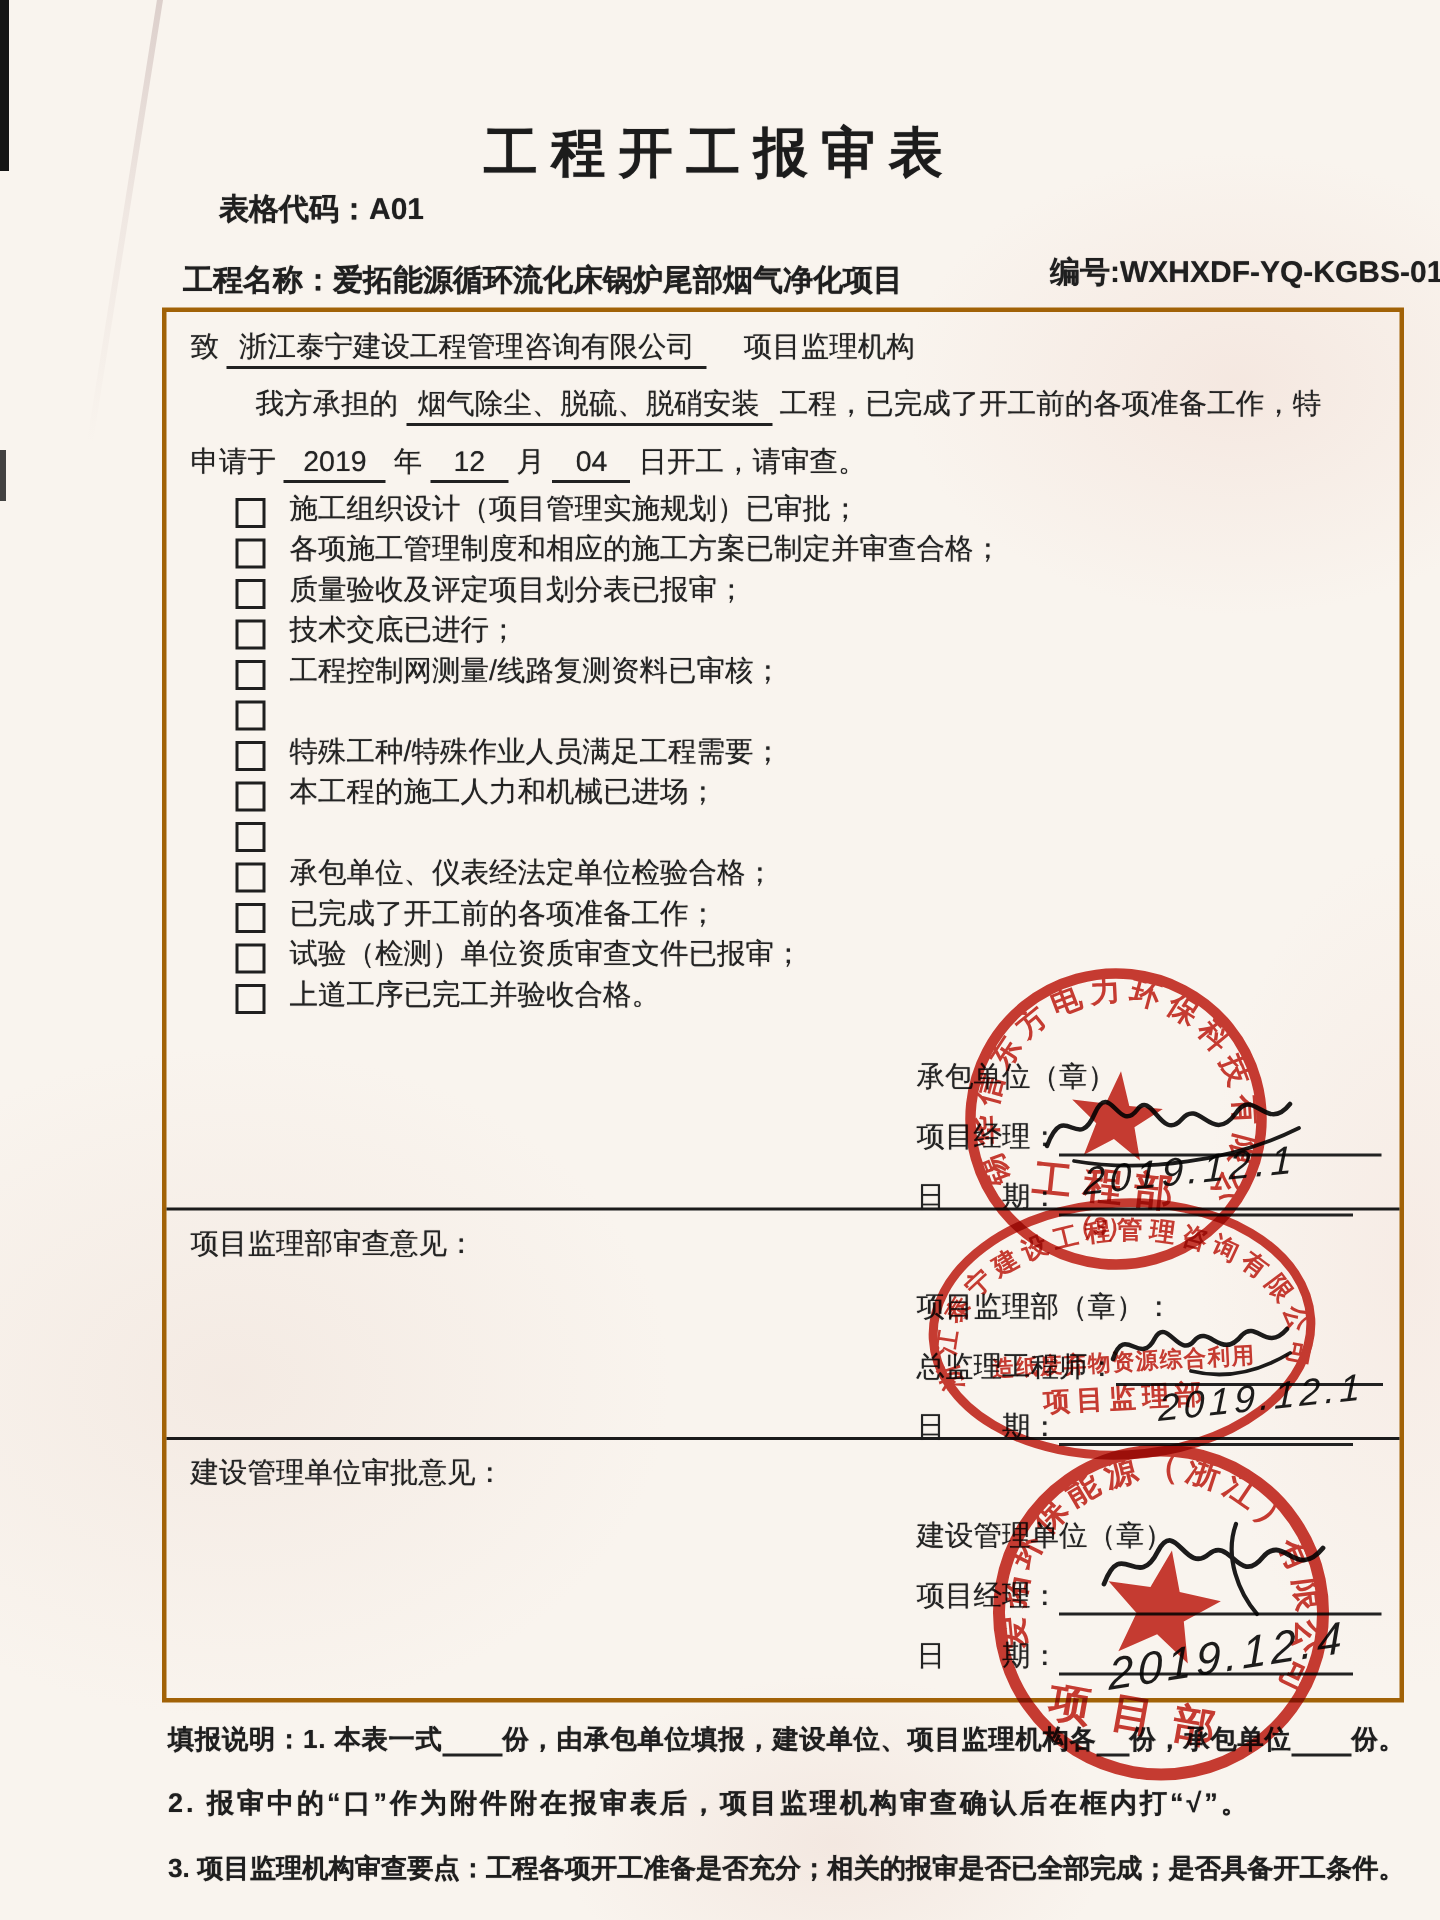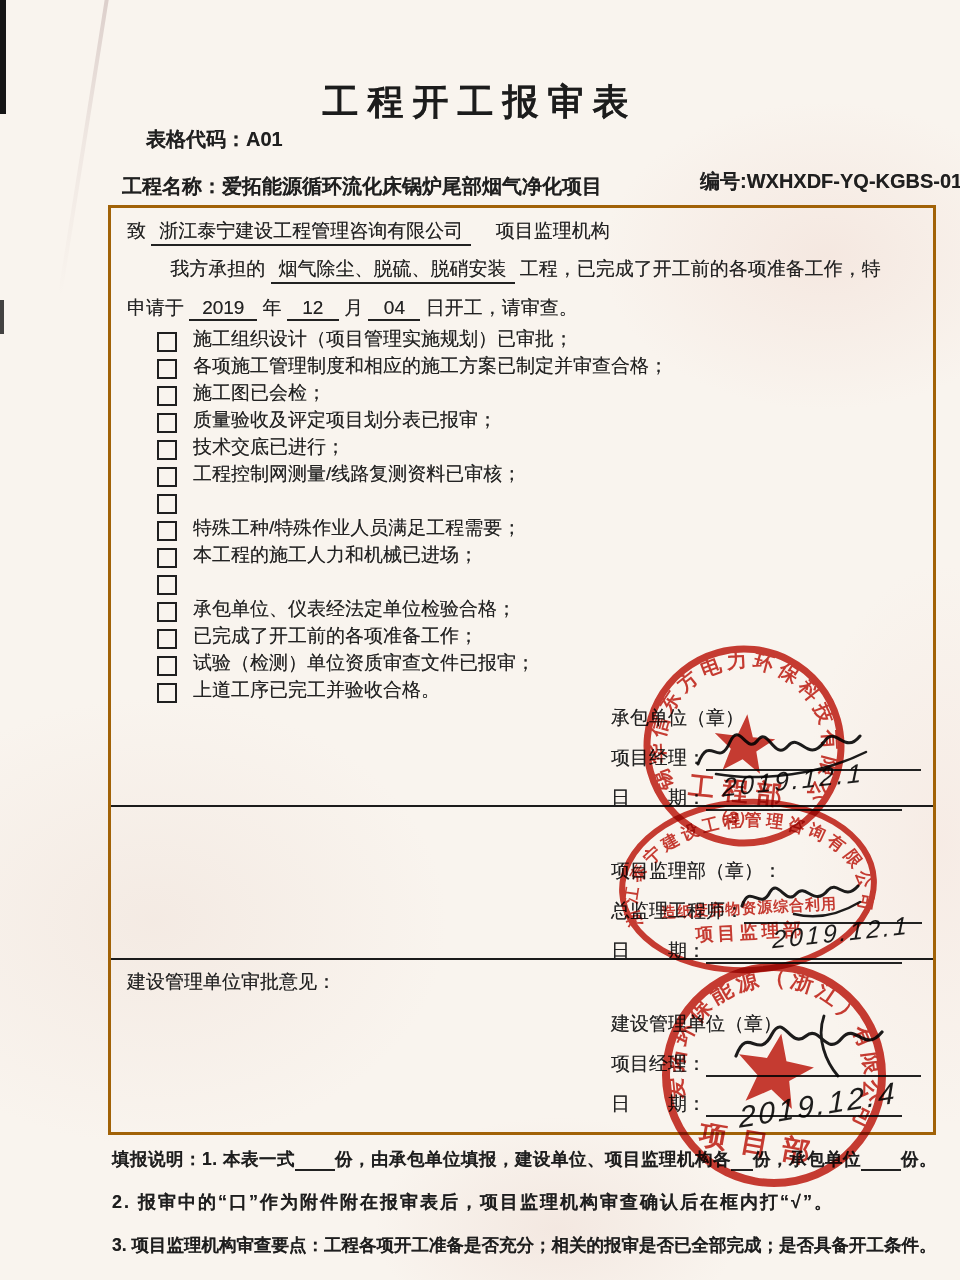--- a/index.html
+++ b/index.html
@@ -87,24 +87,20 @@
     <div class="check-row">
         <span class="check-sq"></span>
         <span class="bodytxt ink">施工组织设计（项目管理实施规划）已审批；</span>
       </div>
     <div class="check-row">
         <span class="check-sq"></span>
         <span class="bodytxt ink">各项施工管理制度和相应的施工方案已制定并审查合格；</span>
       </div>
     <div class="check-row">
         <span class="check-sq"></span>
-        <span class="bodytxt ink">施工图已会检；</span>
-      </div>
-    <div class="check-row">
-        <span class="check-sq"></span>
         <span class="bodytxt ink">质量验收及评定项目划分表已报审；</span>
       </div>
     <div class="check-row">
         <span class="check-sq"></span>
         <span class="bodytxt ink">技术交底已进行；</span>
       </div>
     <div class="check-row">
         <span class="check-sq"></span>
         <span class="bodytxt ink">工程控制网测量/线路复测资料已审核；</span>
       </div>
@@ -143,20 +139,21 @@
   <div class="abs siglabel ink" style="left:500px;top:497px;">承包单位（章）</div>
   <div class="abs siglabel ink" style="left:500px;top:537px;">
     <span>项目经理：</span><span class="sigline" style="width:215px;"></span>
   </div>
   <div class="abs siglabel ink" style="left:500px;top:577px;">
     <span>日　　期：</span><span class="sigline" style="width:196px;"></span>
   </div>
 
   <div class="divider" style="top:597px;"></div>
 
+  <div class="abs bodytxt ink" style="left:16px;top:608px;">项目监理部审查意见：</div>
   <div class="abs siglabel ink" style="left:500px;top:650px;">项目监理部（章）：</div>
   <div class="abs siglabel ink" style="left:500px;top:690px;">
     <span>总监理工程师：</span><span class="sigline" style="width:178px;"></span>
   </div>
   <div class="abs siglabel ink" style="left:500px;top:730px;">
     <span>日　　期：</span><span class="sigline" style="width:196px;"></span>
   </div>
 
   <div class="divider" style="top:750px;"></div>
 

